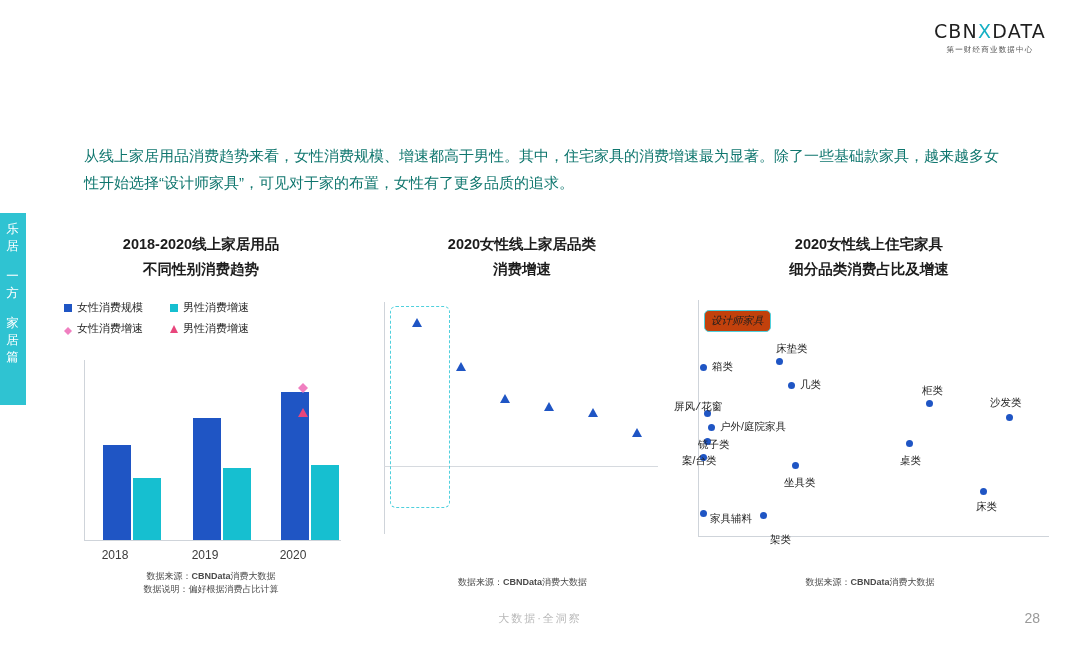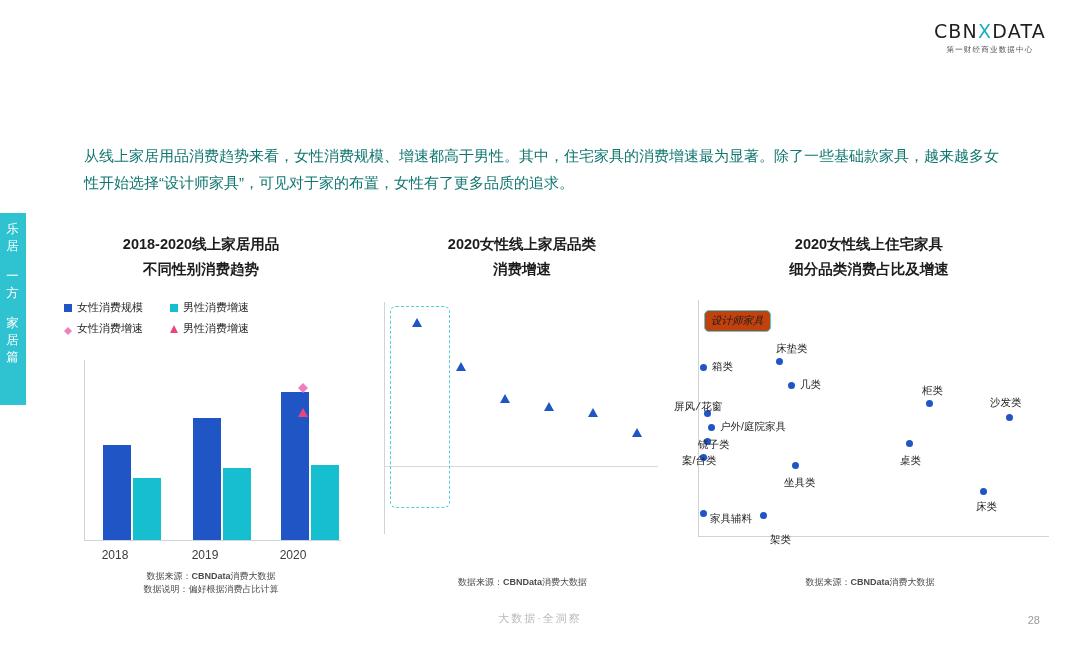--- a/index.html
+++ b/index.html
@@ -323,21 +323,21 @@
     bottom: 22px;
     text-align: center;
     font-size: 11px;
     color: #b9b9b9;
     letter-spacing: 2px;
   }
   .pageno {
     position: absolute;
     right: 40px;
     bottom: 22px;
-    font-size: 11px;
+    font-size: 14px;
     color: #9a9a9a;
   }
 </style>
 </head>
 <body>
 
 <div class="page">
 
 
   <div class="logo">

